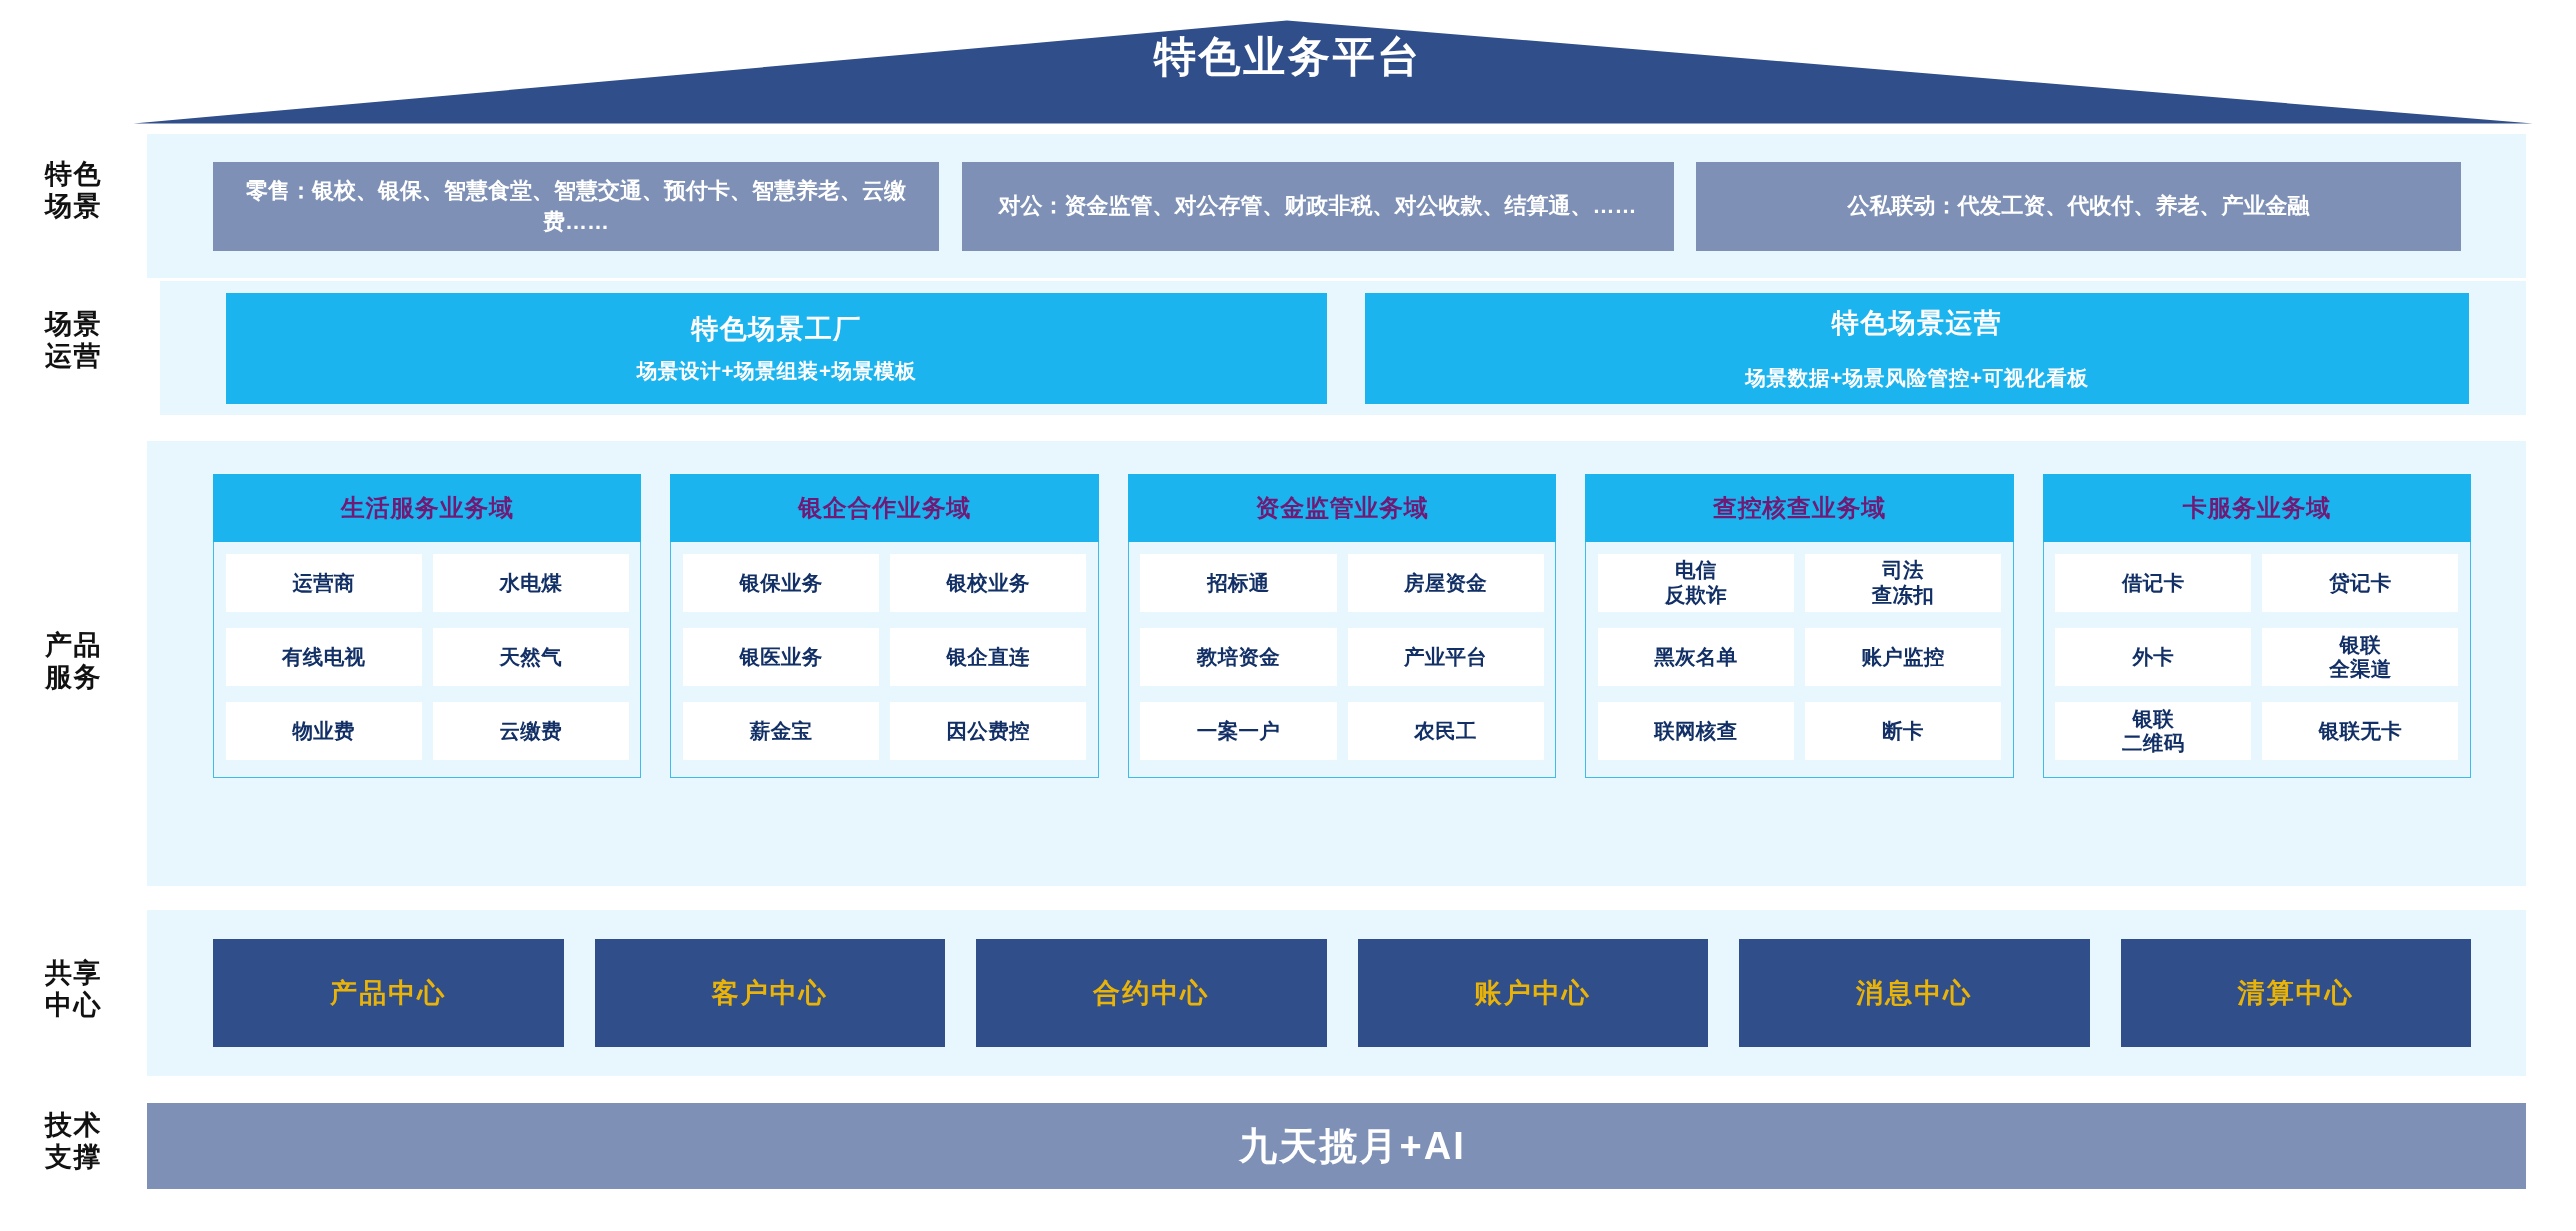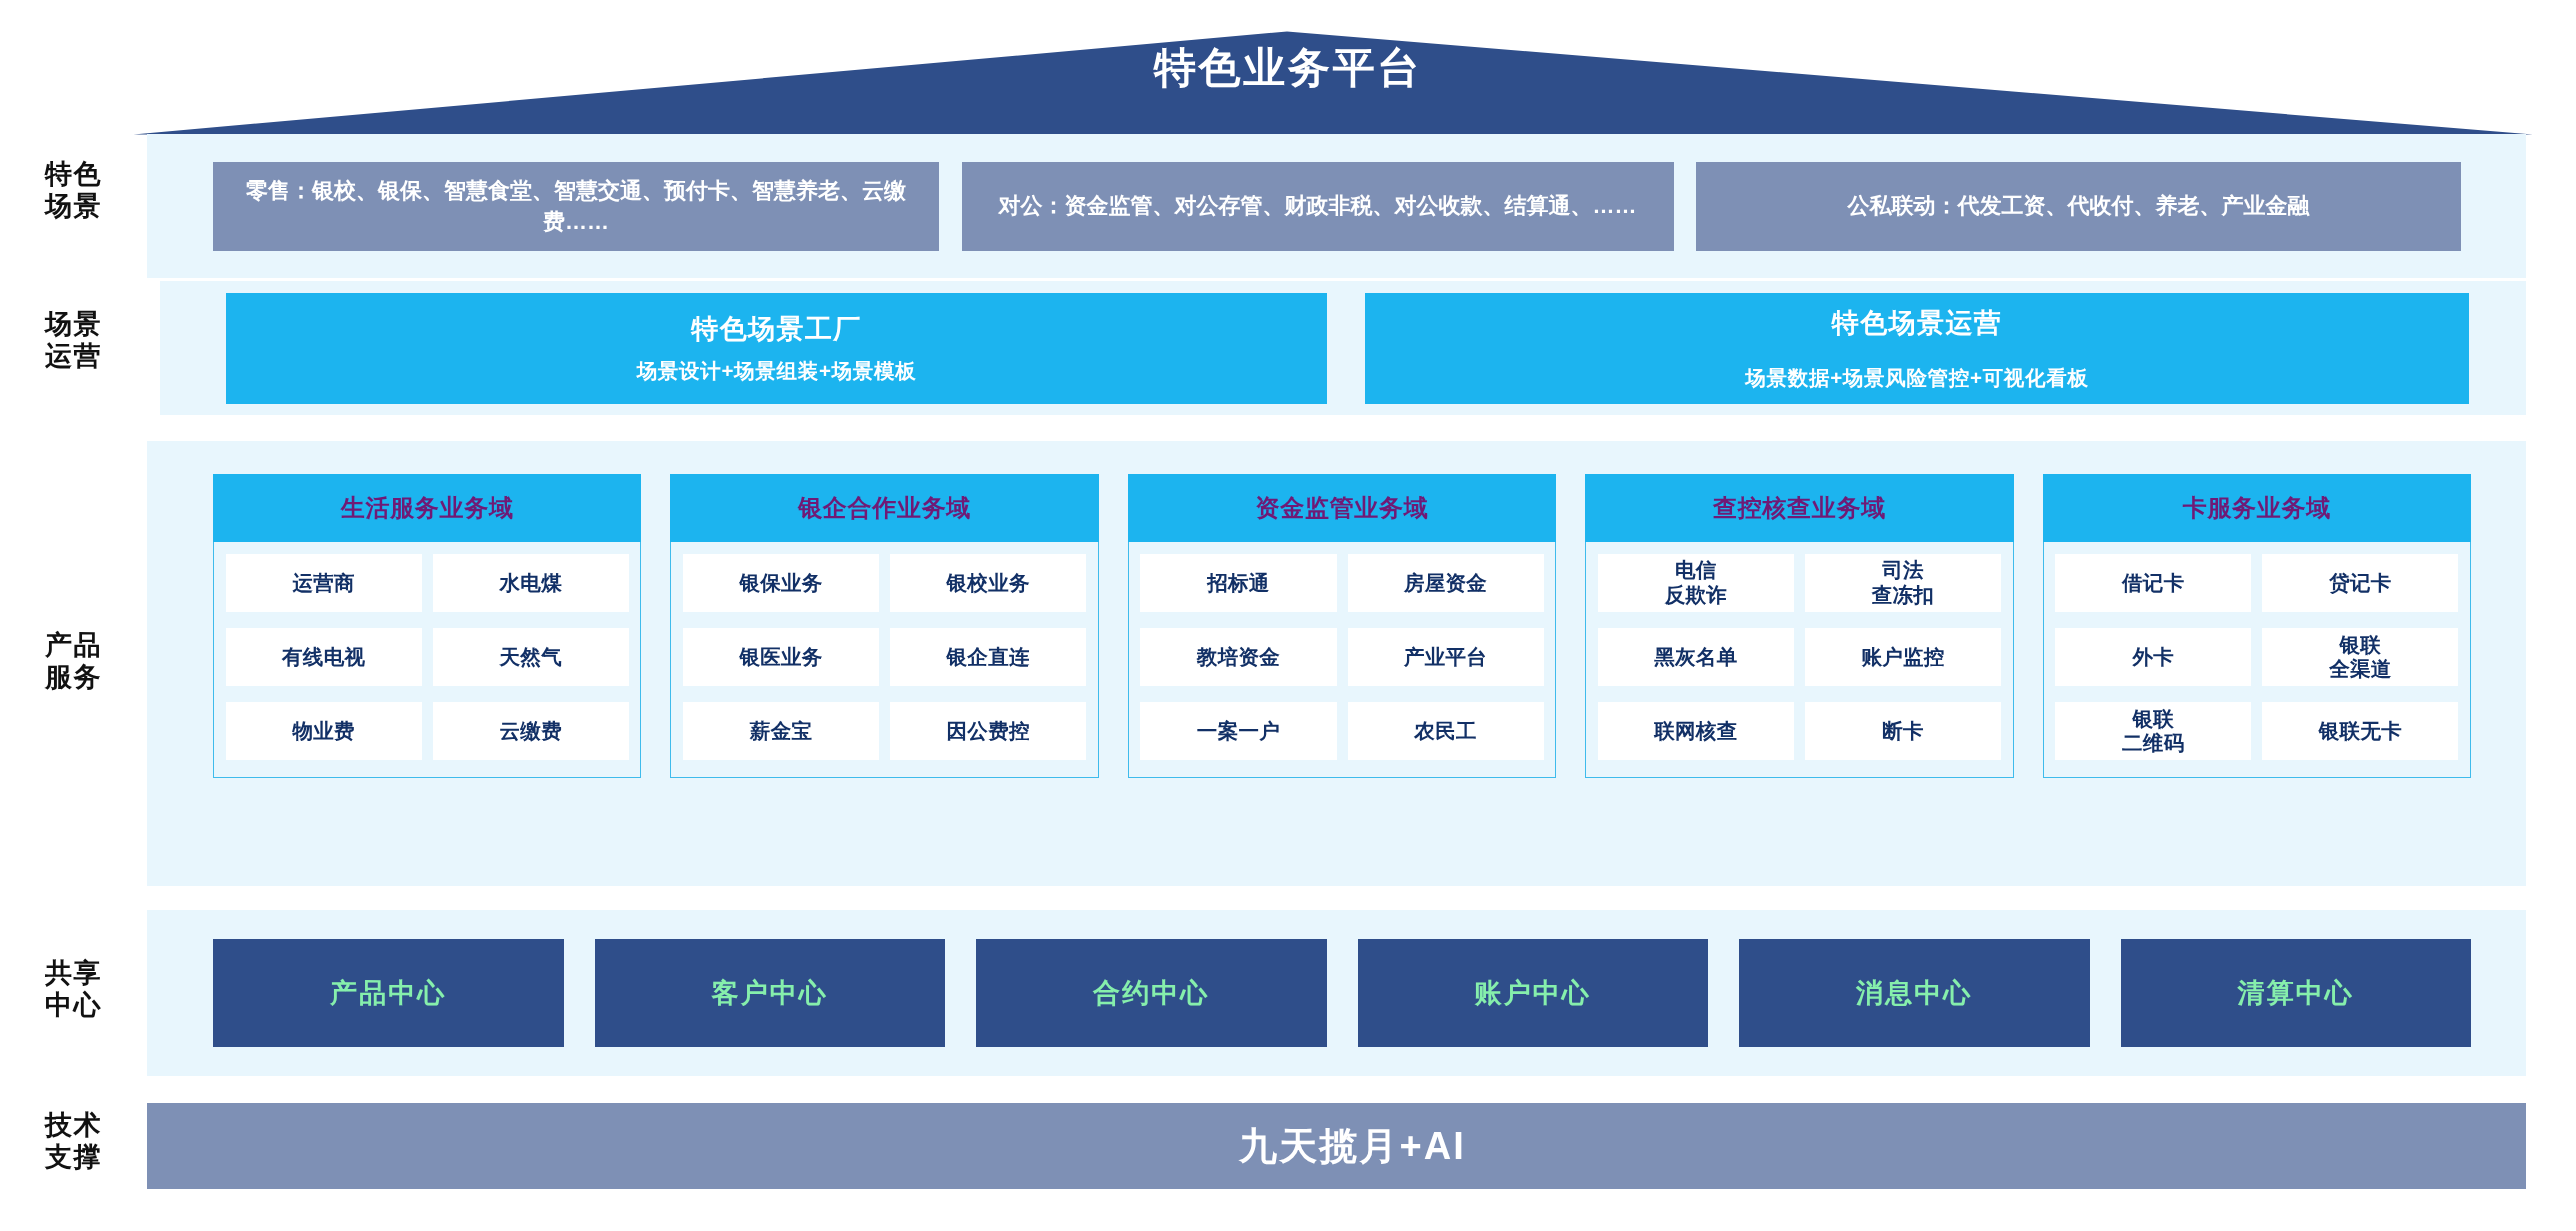--- a/index.html
+++ b/index.html
@@ -11,21 +11,21 @@
     width: 2576px;
     height: 1232px;
     font-family: "Liberation Sans", "DejaVu Sans", sans-serif;
     position: relative;
     overflow: hidden;
   }
 
   
   .roof-wrap {
     position: absolute;
-    left: 0; top: 15px;
+    left: 0; top: 4px;
     width: 2576px; height: 123px;
   }
   .roof-svg { display: block; width: 2576px; height: 123px; }
   .roof-title {
     position: absolute;
     left: 0; top: 31.5px;
     width: 2576px;
     text-align: center;
     color: #ffffff;
     font-size: 42px;
@@ -175,21 +175,21 @@
     width: 100%; height: 100%;
     display: flex;
     align-items: center;
     padding: 0 55px 0 66px;
     box-sizing: border-box;
     gap: 31px;
   }
   .center-box {
     flex: 1 1 0;
     background: #2f4e8a;
-    color: #86efac;
+    color: #eab308;
     font-size: 27px;
     font-weight: bold;
     letter-spacing: 2.1px;
     height: 108px;
     display: flex;
     align-items: center;
     justify-content: center;
   }
 
   

